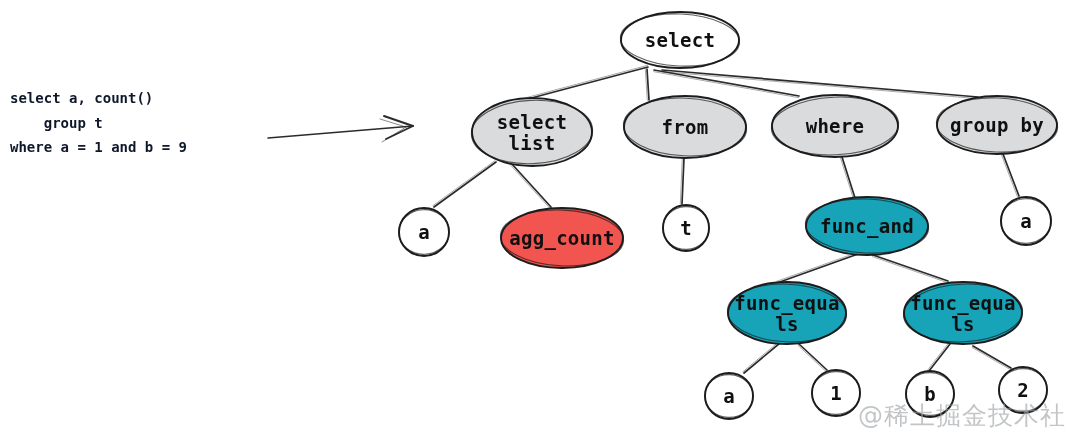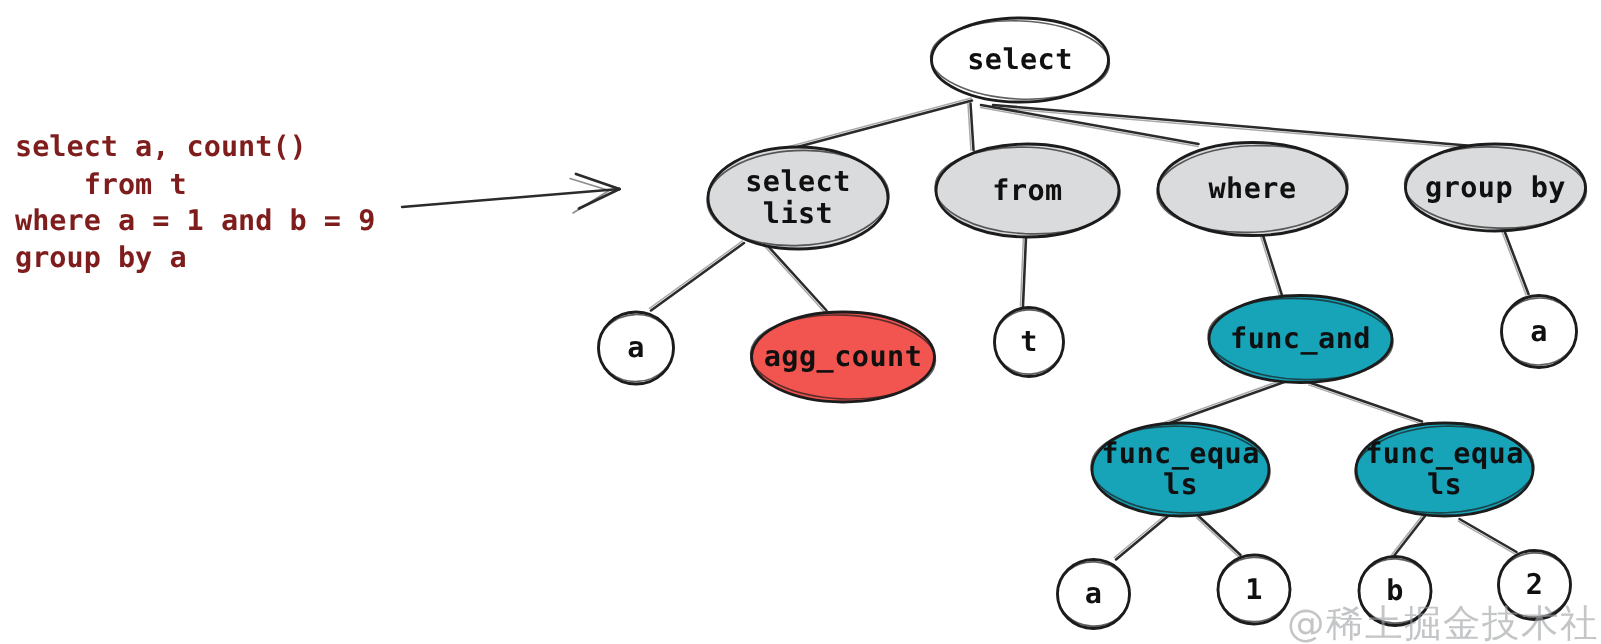--- a/index.html
+++ b/index.html
@@ -7,22 +7,22 @@
     position:relative;
     width:1067px;height:429px;
     background:#ffffff;
     overflow:hidden;
     font-family:"DejaVu Sans Mono",monospace;
   }
   #sql-code{
     position:absolute;left:10px;top:86px;
     font-family:"DejaVu Sans Mono",monospace;
     font-weight:bold;
-    font-size:19px;line-height:24.5px;
-    color:#7f1d1d;
+    font-size:14px;line-height:24.5px;
+    color:#0f172a;
   }
   #sql-code .code-line{white-space:pre;}
   #tree-svg{position:absolute;left:0;top:0;}
   #tree-svg text{
     font-family:"DejaVu Sans Mono",monospace;
     font-weight:bold;
     font-size:19px;
     letter-spacing:0.3px;
   }
   #watermark{
@@ -33,23 +33,22 @@
     white-space:nowrap;
   }
 </style>
 </head>
 <body>
 
 <div id="stage">
 
   <div id="sql-code">
     <div class="code-line">select a, count()</div>
-    <div class="code-line">    from t</div>
+    <div class="code-line">    group t</div>
     <div class="code-line">where a = 1 and b = 9</div>
-    <div class="code-line">group by a</div>
   </div>
 
   <svg id="tree-svg" width="1067" height="429" viewBox="0 0 1067 429">
       <g>
         <line x1="648" y1="67" x2="524" y2="100" stroke="#2b2b2b" stroke-width="1.7" stroke-linecap="round"></line>
         <line x1="647.5627981472285" y1="65.35718091685871" x2="523.5627981472285" y2="98.35718091685871" stroke="#2b2b2b" stroke-width="1" opacity="0.4" stroke-linecap="round"></line>
       </g>
       <g>
         <line x1="647" y1="69" x2="649" y2="100" stroke="#2b2b2b" stroke-width="1.7" stroke-linecap="round"></line>
         <line x1="645.3035269747536" y1="69.10944987259654" x2="647.3035269747536" y2="100.10944987259654" stroke="#2b2b2b" stroke-width="1" opacity="0.4" stroke-linecap="round"></line>

